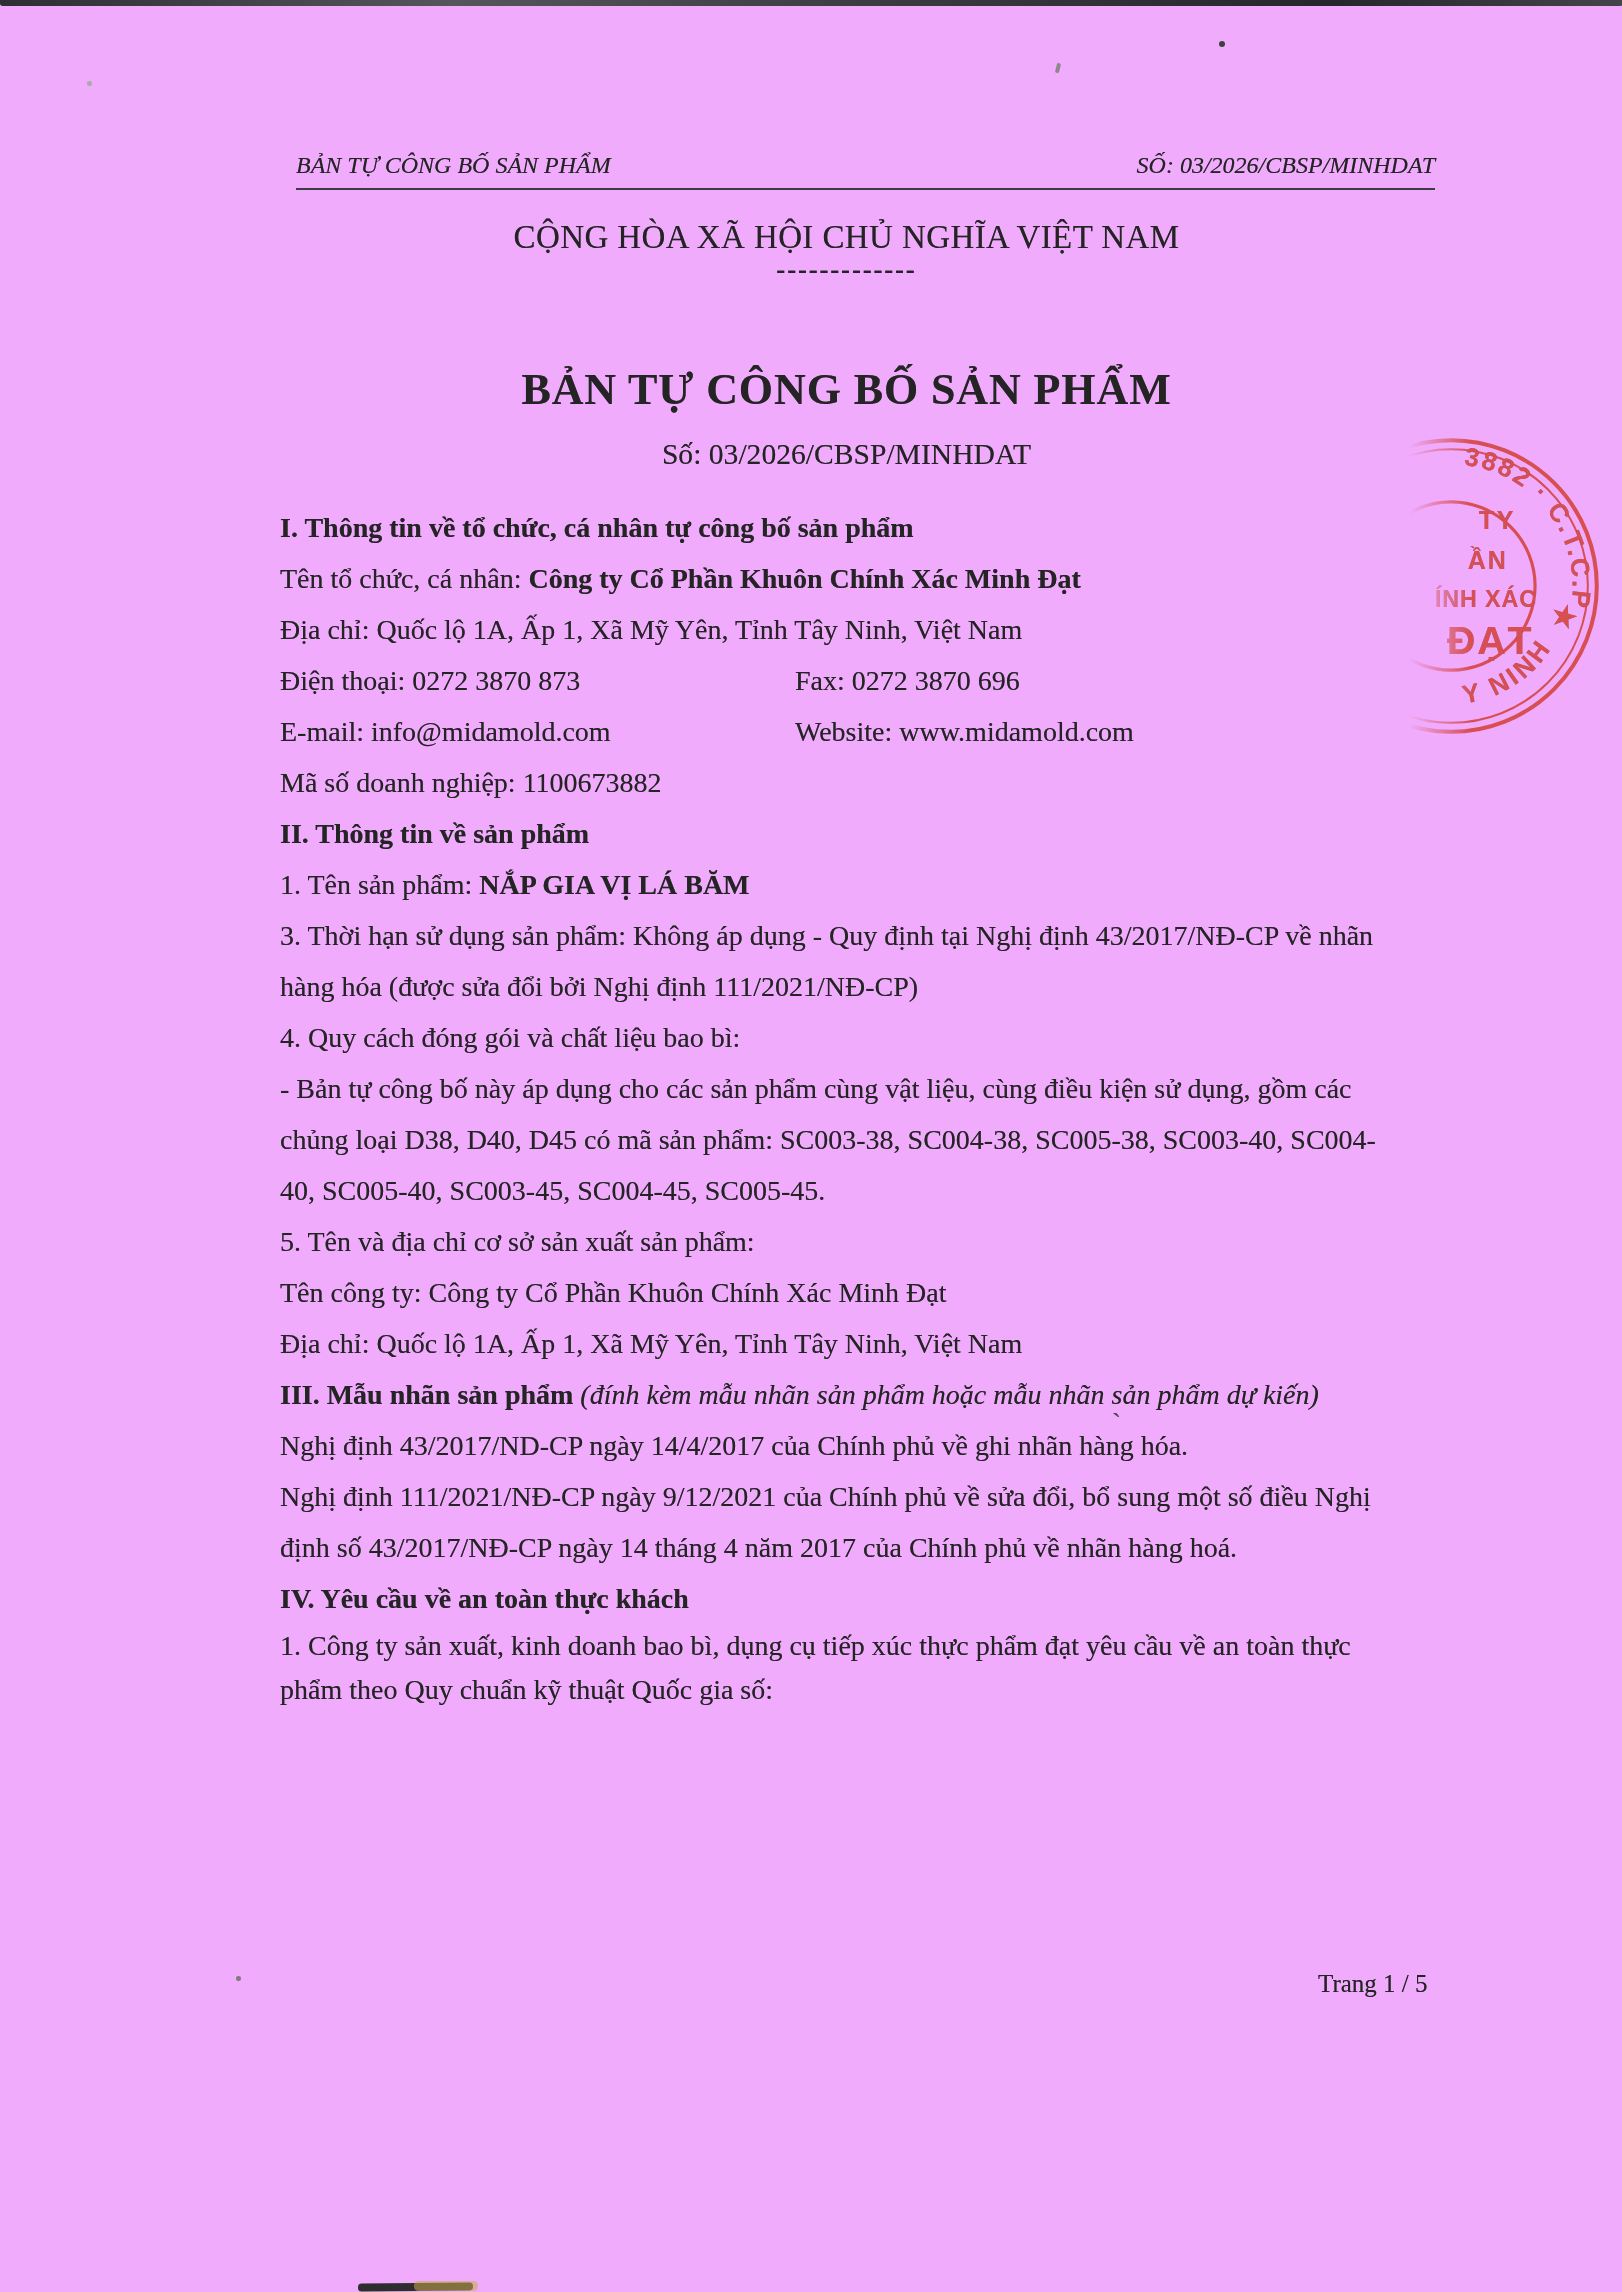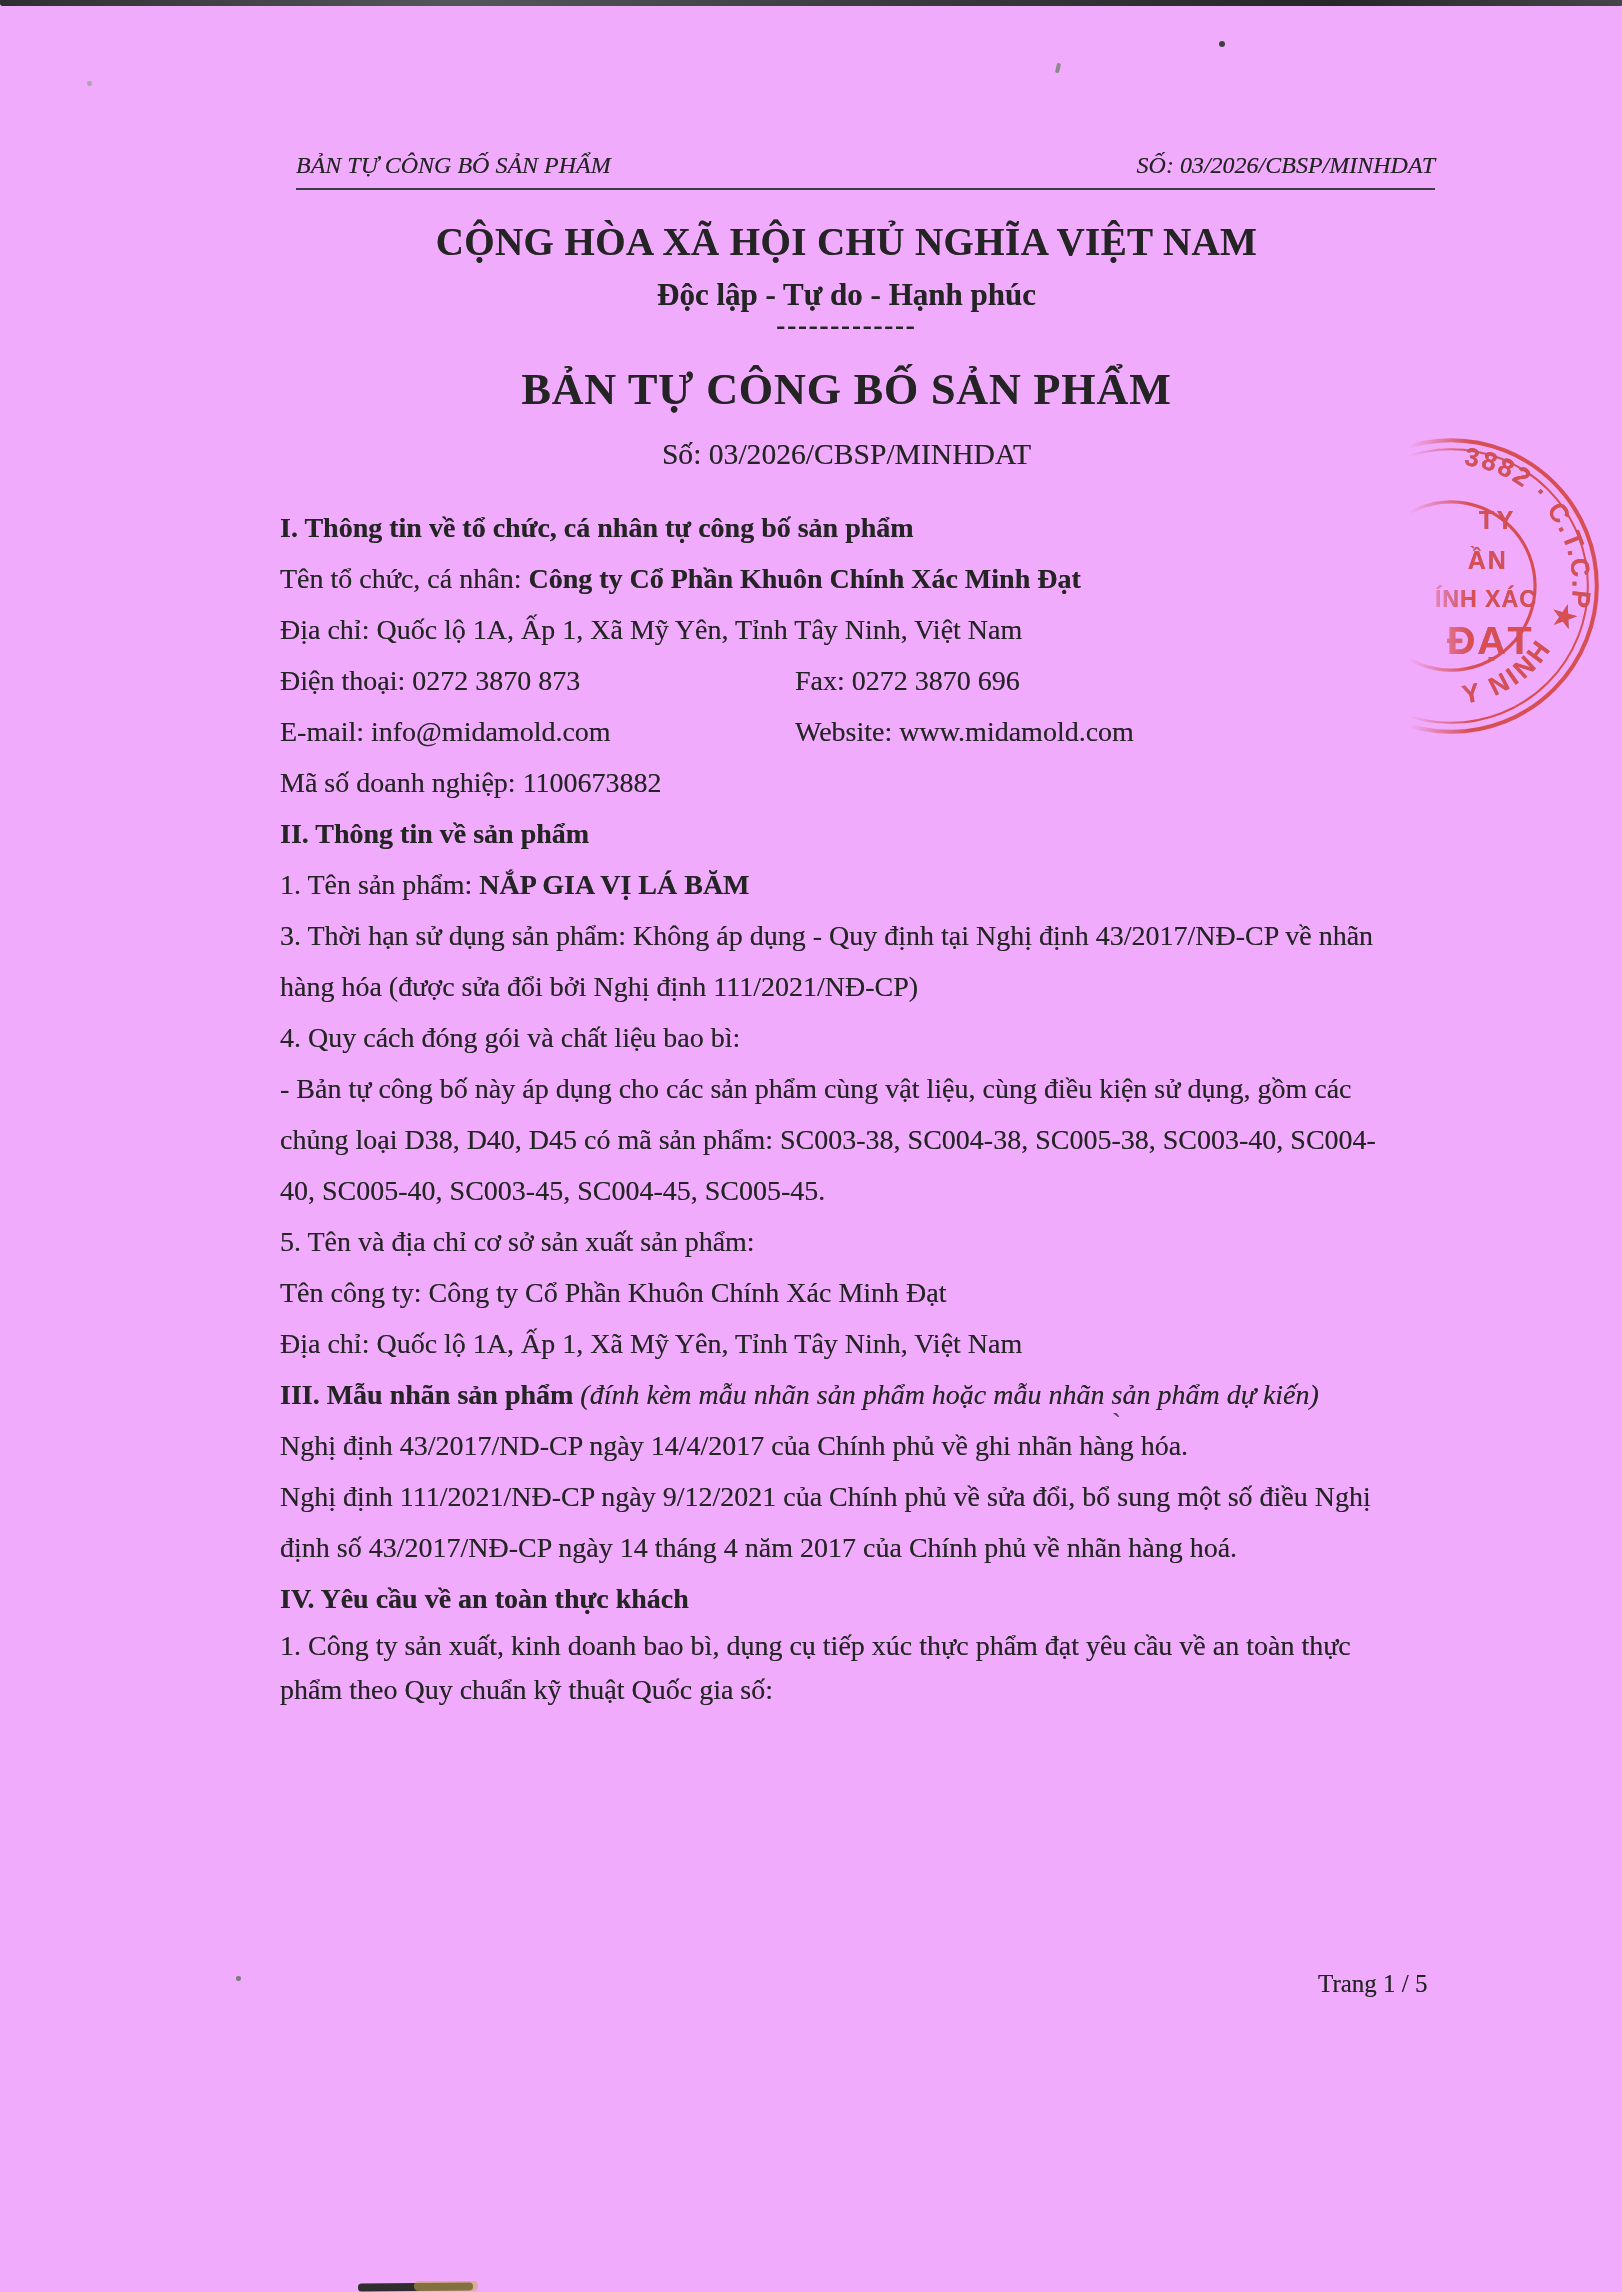--- a/index.html
+++ b/index.html
@@ -19,21 +19,21 @@
   
   .header-row {
     position:absolute; left:296px; top:150px; width:1139px;
     display:flex; justify-content:space-between; align-items:flex-end;
     font-style:italic; font-size:24px; line-height:30px;
     border-bottom:2.7px solid #3c3c44; padding-bottom:8px;
   }
   
   .center-wrap { position:absolute; left:269px; width:1155px; text-align:center; }
   .nat-block { top:219px; }
-  .nat-title { font-weight:bold; font-size:39px; letter-spacing:0.4px; }
+  .nat-title { font-weight:normal; font-size:33px; letter-spacing:0.4px; }
   .nat-motto { font-weight:bold; font-size:31px; margin-top:12.5px; }
   .nat-divider { font-weight:bold; font-size:27px; letter-spacing:1.8px; line-height:23px; margin-top:1.8px; }
   .doc-title { top:364px; font-weight:bold; font-size:44px; letter-spacing:0.9px; }
   .doc-number { top:438px; font-size:29.6px; }
   
   .body {
     position:absolute; left:280px; top:502px; width:1108px;
     font-size:28px; line-height:51px;
   }
   .body p { margin:0; }
@@ -64,21 +64,20 @@
 
   <div class="scan-edge"></div>
 
   <div class="header-row">
     <span>BẢN TỰ CÔNG BỐ SẢN PHẨM</span>
     <span>SỐ: 03/2026/CBSP/MINHDAT</span>
   </div>
 
   <div class="center-wrap nat-block">
     <div class="nat-title">CỘNG HÒA XÃ HỘI CHỦ NGHĨA VIỆT NAM</div>
-    <div class="nat-motto">Độc lập - Tự do - Hạnh phúc</div>
     <div class="nat-divider">-------------</div>
   </div>
 
   <div class="center-wrap doc-title">BẢN TỰ CÔNG BỐ SẢN PHẨM</div>
   <div class="center-wrap doc-number">Số: 03/2026/CBSP/MINHDAT</div>
 
   <div class="body">
     <p class="h">I. Thông tin về tổ chức, cá nhân tự công bố sản phẩm</p>
     <p><span>Tên tổ chức, cá nhân: </span><span class="h">Công ty Cổ Phần Khuôn Chính Xác Minh Đạt</span></p>
     <p>Địa chỉ: Quốc lộ 1A, Ấp 1, Xã Mỹ Yên, Tỉnh Tây Ninh, Việt Nam</p>

